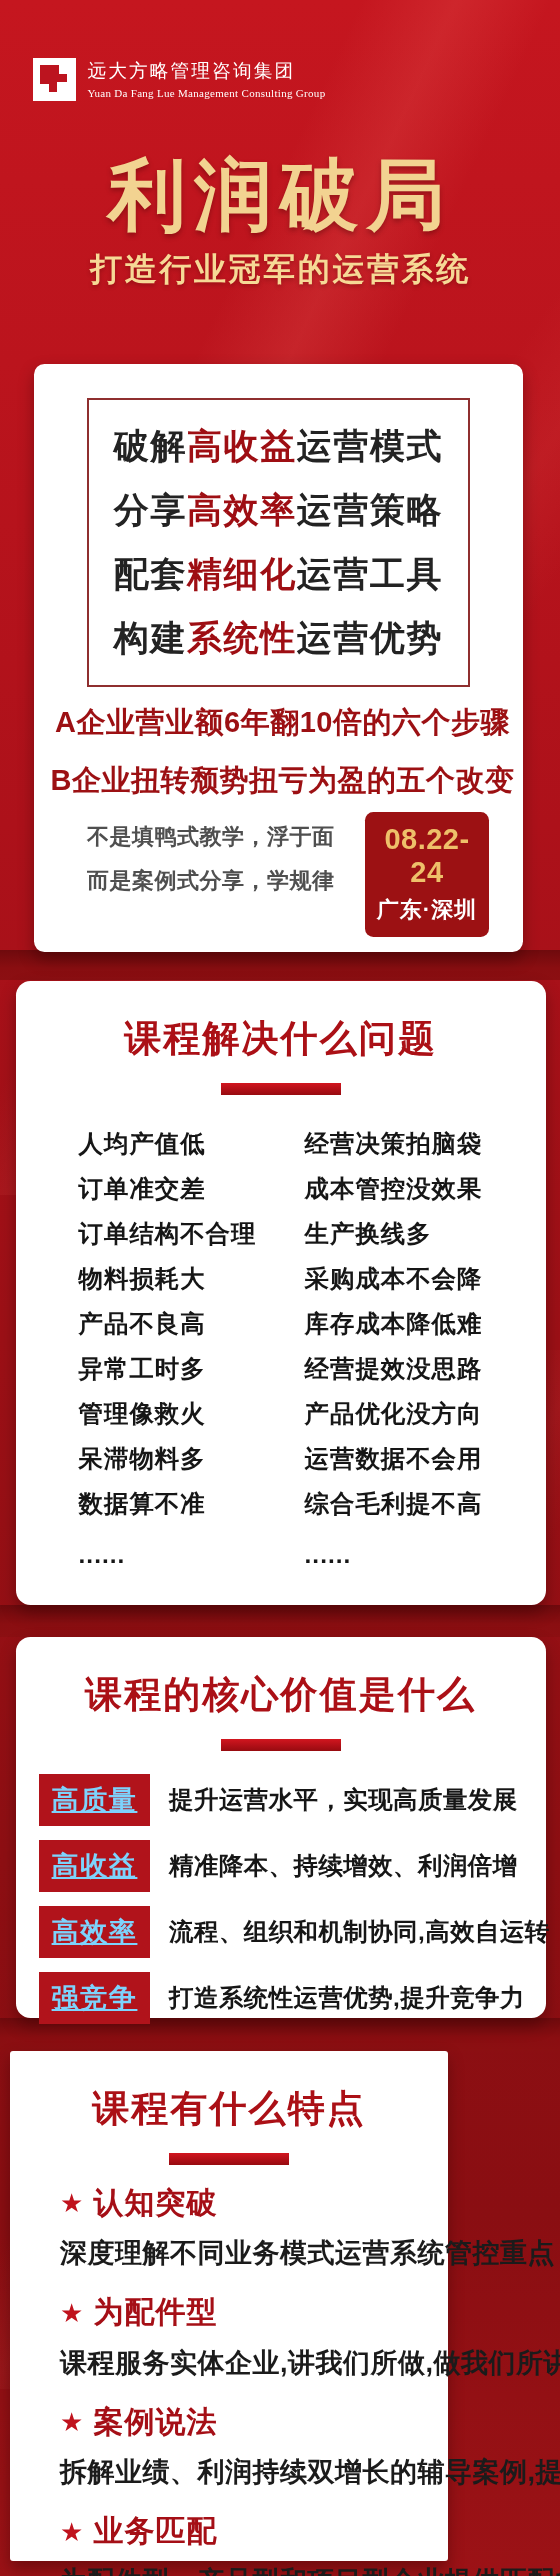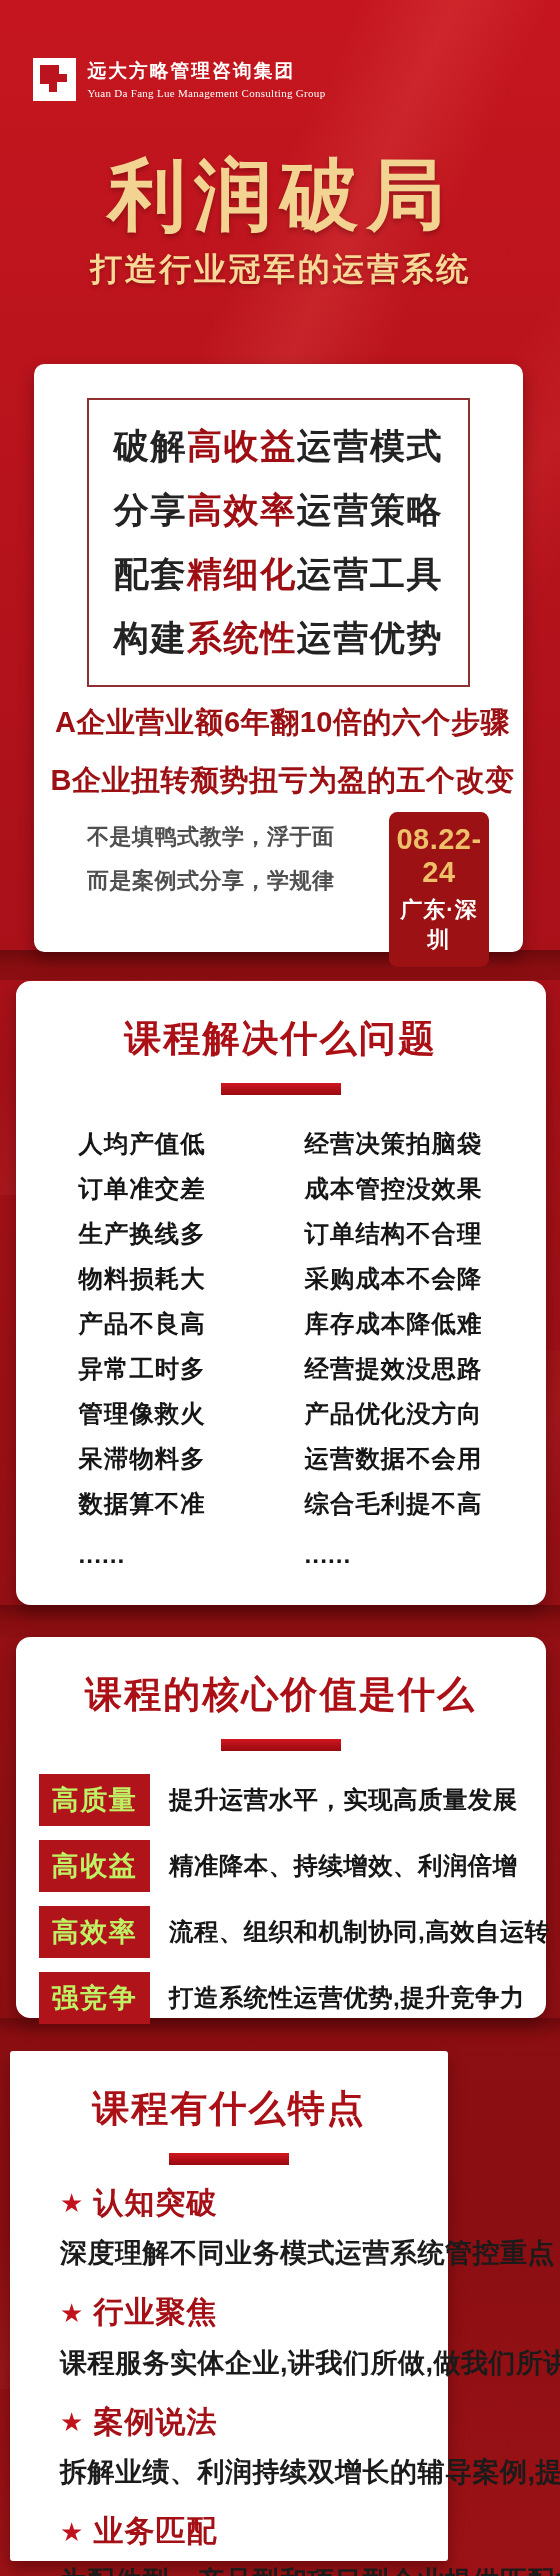--- a/index.html
+++ b/index.html
@@ -21,21 +21,21 @@
   .gap-2{top:1605px;height:32px;}
   .gap-3{top:2018px;height:33px;}
 
   
   .brand{position:absolute;left:33px;top:58px;display:flex;align-items:center;gap:11.4px;}
   .logo-mark{position:relative;width:43px;height:43px;background:#ffffff;flex:0 0 auto;}
   .logo-step-1{position:absolute;left:16%;top:16%;width:44%;height:44%;background:#bc141f;}
   .logo-step-2{position:absolute;left:38%;top:38%;width:42%;height:42%;background:#bc141f;}
   .logo-step-3{position:absolute;left:55%;top:55%;width:25%;height:25%;background:#ffffff;}
   .brand-text{color:#ffffff;}
-  .brand-name{font-size:18.7px;font-weight:700;letter-spacing:2.1px;line-height:1.2;}
+  .brand-name{font-size:18.7px;font-weight:400;letter-spacing:2.1px;line-height:1.2;}
   .brand-name-en{font-family:"Liberation Serif","DejaVu Serif",serif;font-size:11px;margin-top:5.2px;letter-spacing:0.3px;}
 
   
   .hero-title{position:absolute;left:0;right:0;top:144px;text-align:center;
     font-family:"DejaVu Serif","Liberation Serif",serif;font-weight:700;font-size:78px;
     color:#f2d391;letter-spacing:8.3px;text-shadow:0 3.1px 5.2px rgba(60,0,0,0.35);}
   .hero-subtitle{position:absolute;left:0;right:0;top:248px;text-align:center;
     font-weight:900;font-size:32px;color:#f6d996;letter-spacing:2.6px;text-shadow:0 2.1px 4.2px rgba(60,0,0,0.3);}
 
   
@@ -48,39 +48,39 @@
   
   .promise-box{position:absolute;left:53px;right:53px;top:34px;height:289px;
     border:2.1px solid #8f2f2f;display:flex;flex-direction:column;justify-content:space-evenly;align-items:center;
     padding:6.2px 0;box-sizing:border-box;}
   .promise-line{font-size:35px;font-weight:900;color:#232323;letter-spacing:1.6px;white-space:nowrap;}
   .promise-line .hl{color:#9e0e13;}
   .case-lines{position:absolute;left:8px;right:0;top:339px;text-align:center;}
   .case-line{font-size:29px;font-weight:800;color:#9c1013;letter-spacing:0.5px;margin-bottom:17.7px;white-space:nowrap;}
   .note{position:absolute;left:53px;top:451px;}
   .note-line{font-size:22px;font-weight:600;color:#4f4f4f;line-height:44px;letter-spacing:0.5px;white-space:nowrap;}
-  .date-box{position:absolute;right:34px;top:448px;width:100px;background:#9c1113;border-radius:8.3px;
+  .date-box{position:absolute;right:34px;top:448px;width:124px;background:#9c1113;border-radius:8.3px;
     text-align:center;padding:11.4px 5.2px 12.5px;box-sizing:border-box;}
   .event-date{font-size:29px;font-weight:800;color:#eec06a;letter-spacing:0.5px;}
   .event-loc{font-size:22px;font-weight:600;color:#ffffff;margin-top:5.2px;letter-spacing:1px;}
 
   
   .sec-title{padding-top:33px;text-align:center;font-size:37px;font-weight:900;color:#ab1016;letter-spacing:2.1px;}
   .sec-bar{width:120px;height:12.5px;margin:18.7px auto 0;background:linear-gradient(180deg,#d2161f 0%,#b10f17 55%,#970b10 100%);}
 
   
   .problem-grid{margin-top:26px;padding-left:63px;display:grid;grid-template-columns:226px 1fr;}
   .problem-item{font-size:24.4px;font-weight:600;color:#161616;line-height:45px;letter-spacing:1px;white-space:nowrap;}
   .problem-item.dots{line-height:57px;}
 
   
   .value-list{margin-top:23px;padding:0 23px;}
   .value-row{display:flex;align-items:center;gap:18.7px;margin-bottom:14.5px;}
-  .value-label{background:#b1131b;color:#bef264;font-size:27px;font-weight:900;
-    padding:7.8px 13px;letter-spacing:1.6px;flex:0 0 auto;}
+  .value-label{background:#b1131b;color:#7dd3fc;font-size:27px;font-weight:900;
+    padding:7.8px 13px;letter-spacing:1.6px;flex:0 0 auto;text-decoration:underline;}
   .value-desc{font-size:24.4px;font-weight:800;color:#161616;letter-spacing:0.5px;white-space:nowrap;}
 
   
   .feature-list{margin-top:17.7px;padding:0 50px;}
   .feature{margin-bottom:21px;}
   .feat-title{display:flex;align-items:center;gap:9.3px;font-size:30px;font-weight:900;color:#a50f16;letter-spacing:1px;}
   .star{font-size:26px;color:#c0131d;line-height:1;}
   .feat-desc{margin-top:11.4px;font-size:27px;font-weight:600;color:#1b1b1b;letter-spacing:0.5px;white-space:nowrap;}
 </style>
 </head>
@@ -133,22 +133,22 @@
   </div>
 
   <div class="card card-2">
     <div class="sec-title">课程解决什么问题</div>
     <div class="sec-bar"></div>
     <div class="problem-grid">
       <div class="problem-item">人均产值低</div>
       <div class="problem-item">经营决策拍脑袋</div>
       <div class="problem-item">订单准交差</div>
       <div class="problem-item">成本管控没效果</div>
+      <div class="problem-item">订单结构不合理</div>
       <div class="problem-item">生产换线多</div>
-      <div class="problem-item">订单结构不合理</div>
       <div class="problem-item">物料损耗大</div>
       <div class="problem-item">采购成本不会降</div>
       <div class="problem-item">产品不良高</div>
       <div class="problem-item">库存成本降低难</div>
       <div class="problem-item">异常工时多</div>
       <div class="problem-item">经营提效没思路</div>
       <div class="problem-item">管理像救火</div>
       <div class="problem-item">产品优化没方向</div>
       <div class="problem-item">呆滞物料多</div>
       <div class="problem-item">运营数据不会用</div>
@@ -189,21 +189,21 @@
       <div class="feature">
         <div class="feat-title">
             <span class="star">★</span>
             <span>认知突破</span>
           </div>
         <div class="feat-desc">深度理解不同业务模式运营系统管控重点</div>
       </div>
       <div class="feature">
         <div class="feat-title">
             <span class="star">★</span>
-            <span>行业聚焦</span>
+            <span>为配件型</span>
           </div>
         <div class="feat-desc">课程服务实体企业,讲我们所做,做我们所讲</div>
       </div>
       <div class="feature">
         <div class="feat-title">
             <span class="star">★</span>
             <span>案例说法</span>
           </div>
         <div class="feat-desc">拆解业绩、利润持续双增长的辅导案例,提炼底层逻辑</div>
       </div>

